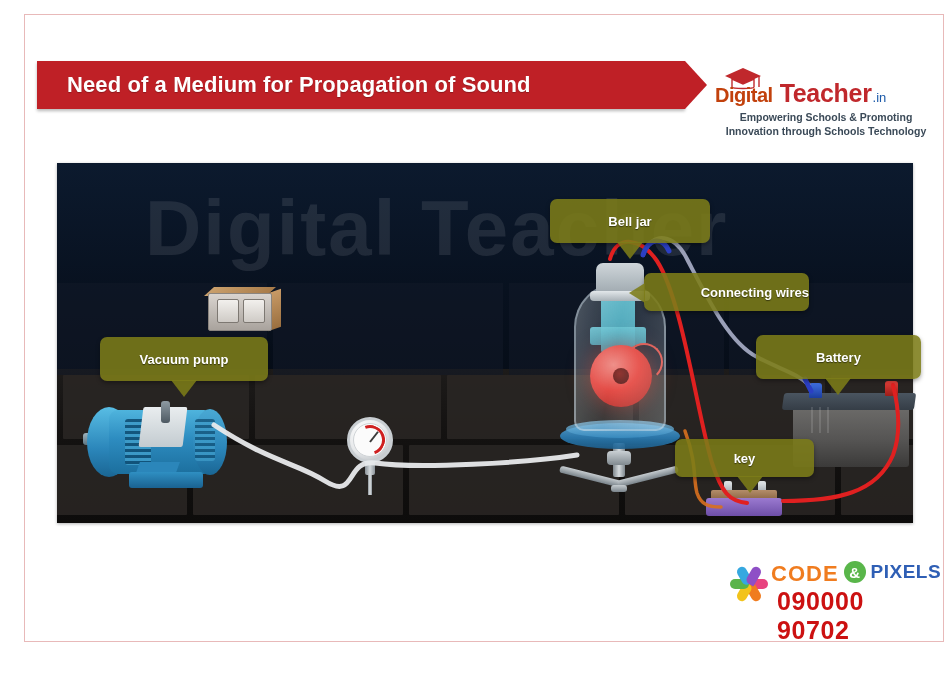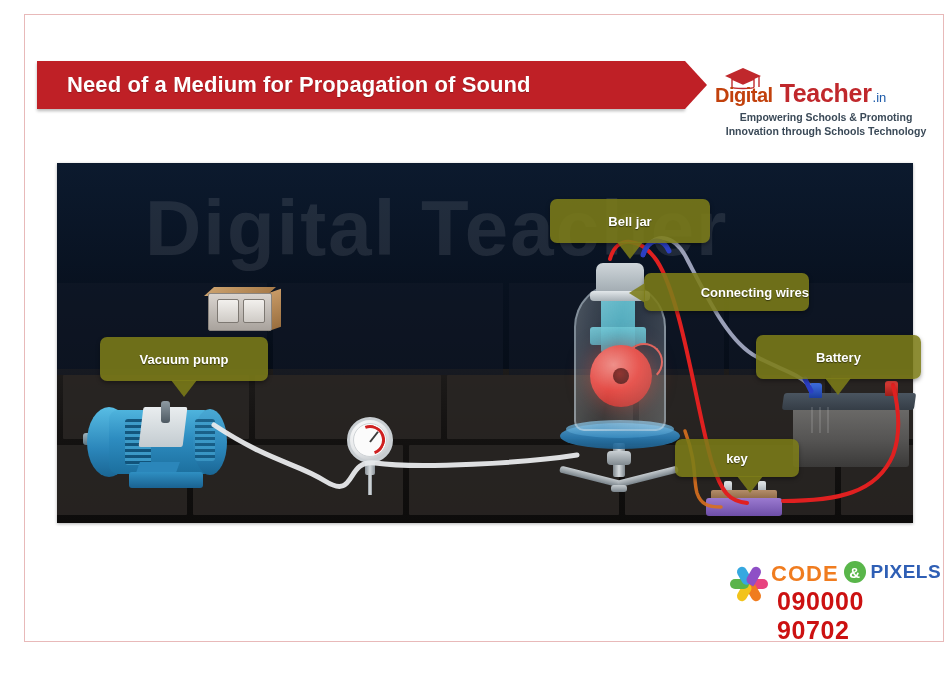--- a/index.html
+++ b/index.html
@@ -310,21 +310,21 @@
     <div class="callout" style="left:731px;top:320px;width:165px;height:44px;">
       <span>Battery</span>
     </div>
     <div class="tail-down" style="left:800px;top:363px;"></div>
 
     <div class="callout" style="left:75px;top:322px;width:168px;height:44px;">
       <span>Vacuum pump</span>
     </div>
     <div class="tail-down" style="left:146px;top:365px;"></div>
 
-    <div class="callout" style="left:650px;top:424px;width:124px;height:38px;">
+    <div class="callout" style="left:650px;top:424px;width:139px;height:38px;">
       <span>key</span>
     </div>
     <div class="tail-down" style="left:712px;top:461px;"></div>
 
     <div class="cp">
       <div style="position:absolute;left:4px;top:8px;width:40px;height:40px;">
         <div class="petal" style="left:20px;top:18px;background:#e8437f;transform:rotate(0deg);"></div>
         <div class="petal" style="left:20px;top:18px;background:#f07c1f;transform:rotate(60deg);"></div>
         <div class="petal" style="left:20px;top:18px;background:#f2c31b;transform:rotate(120deg);"></div>
         <div class="petal" style="left:20px;top:18px;background:#5ab44a;transform:rotate(180deg);"></div>

